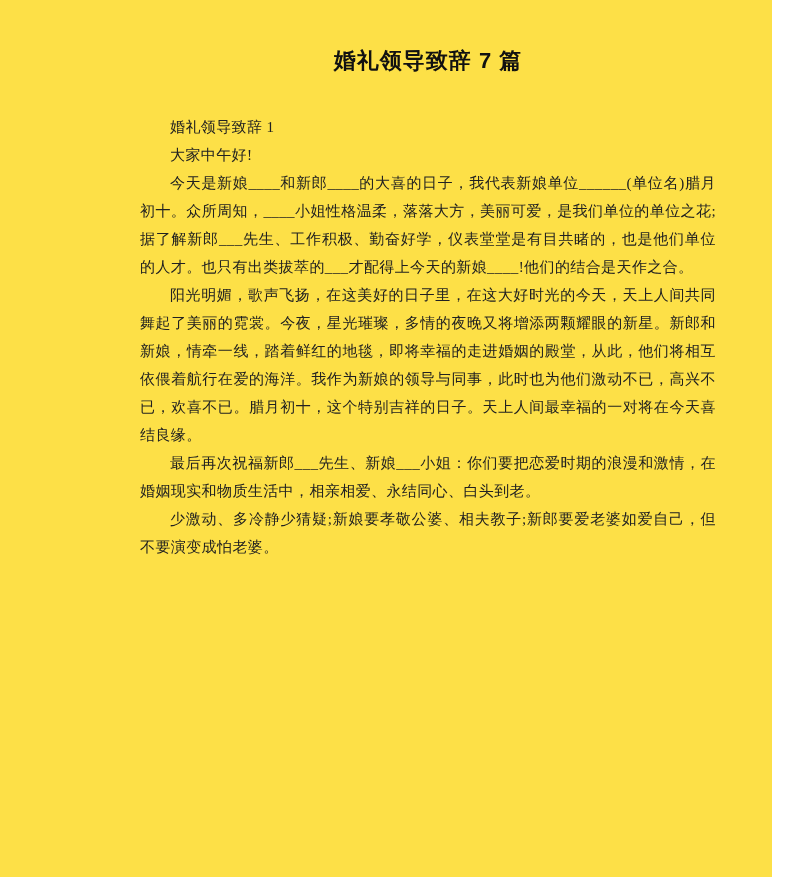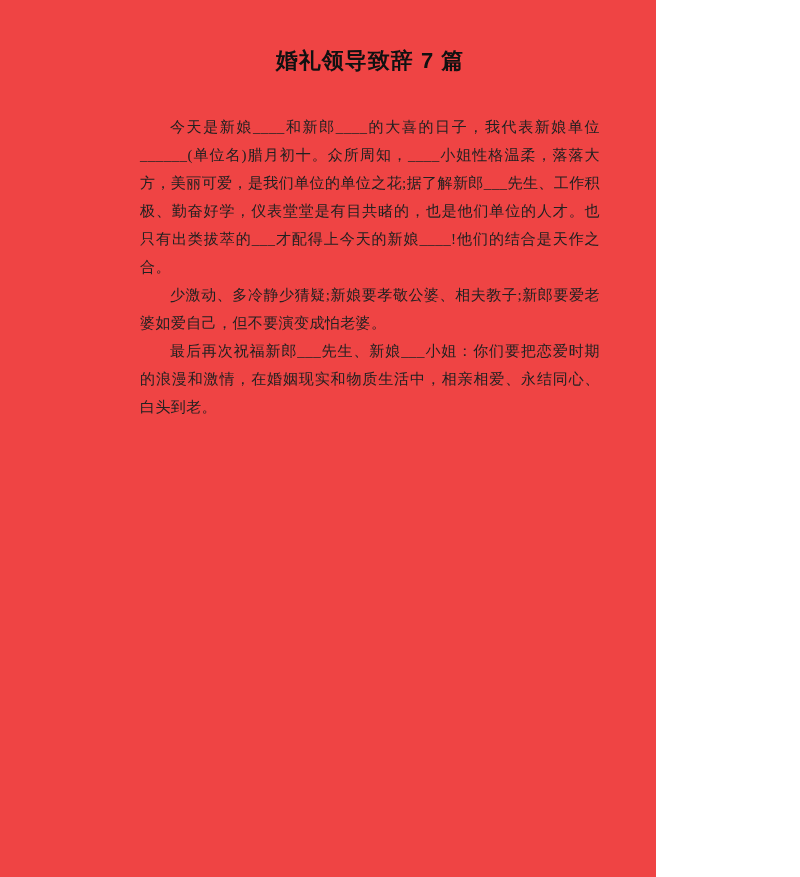--- a/index.html
+++ b/index.html
@@ -2,23 +2,23 @@
 <html><head>
 <meta charset="utf-8">
 <style>
   * { margin: 0; padding: 0; box-sizing: border-box; }
   html, body {
     width: 800px;
     background: #ffffff;
     font-family: "Liberation Serif", "DejaVu Serif", serif;
   }
   .doc-page {
-    width: 656px;
+    width: 772px;
     height: 877px;
-    background: #ef4444;
+    background: #fde047;
     padding: 46px 56px 0 140px;
     overflow: hidden;
     color: #1e1e1e;
   }
   .doc-title {
     font-family: "Liberation Sans", "DejaVu Sans", sans-serif;
     font-size: 22px;
     font-weight: bold;
     line-height: 30px;
     text-align: center;
@@ -36,17 +36,20 @@
     margin: 0;
   }
 </style>
 </head>
 <body>
 
 <div class="doc-page">
   <h1 class="doc-title">婚礼领导致辞 7 篇</h1>
 
   <div class="doc-body">
+    <p>婚礼领导致辞 1</p>
+    <p>大家中午好!</p>
     <p>今天是新娘____和新郎____的大喜的日子，我代表新娘单位______(单位名)腊月初十。众所周知，____小姐性格温柔，落落大方，美丽可爱，是我们单位的单位之花;据了解新郎___先生、工作积极、勤奋好学，仪表堂堂是有目共睹的，也是他们单位的人才。也只有出类拔萃的___才配得上今天的新娘____!他们的结合是天作之合。</p>
+    <p>阳光明媚，歌声飞扬，在这美好的日子里，在这大好时光的今天，天上人间共同舞起了美丽的霓裳。今夜，星光璀璨，多情的夜晚又将增添两颗耀眼的新星。新郎和新娘，情牵一线，踏着鲜红的地毯，即将幸福的走进婚姻的殿堂，从此，他们将相互依偎着航行在爱的海洋。我作为新娘的领导与同事，此时也为他们激动不已，高兴不已，欢喜不已。腊月初十，这个特别吉祥的日子。天上人间最幸福的一对将在今天喜结良缘。</p>
+    <p>最后再次祝福新郎___先生、新娘___小姐：你们要把恋爱时期的浪漫和激情，在婚姻现实和物质生活中，相亲相爱、永结同心、白头到老。</p>
     <p>少激动、多冷静少猜疑;新娘要孝敬公婆、相夫教子;新郎要爱老婆如爱自己，但不要演变成怕老婆。</p>
-    <p>最后再次祝福新郎___先生、新娘___小姐：你们要把恋爱时期的浪漫和激情，在婚姻现实和物质生活中，相亲相爱、永结同心、白头到老。</p>
   </div>
 </div>
 
 </body></html>

